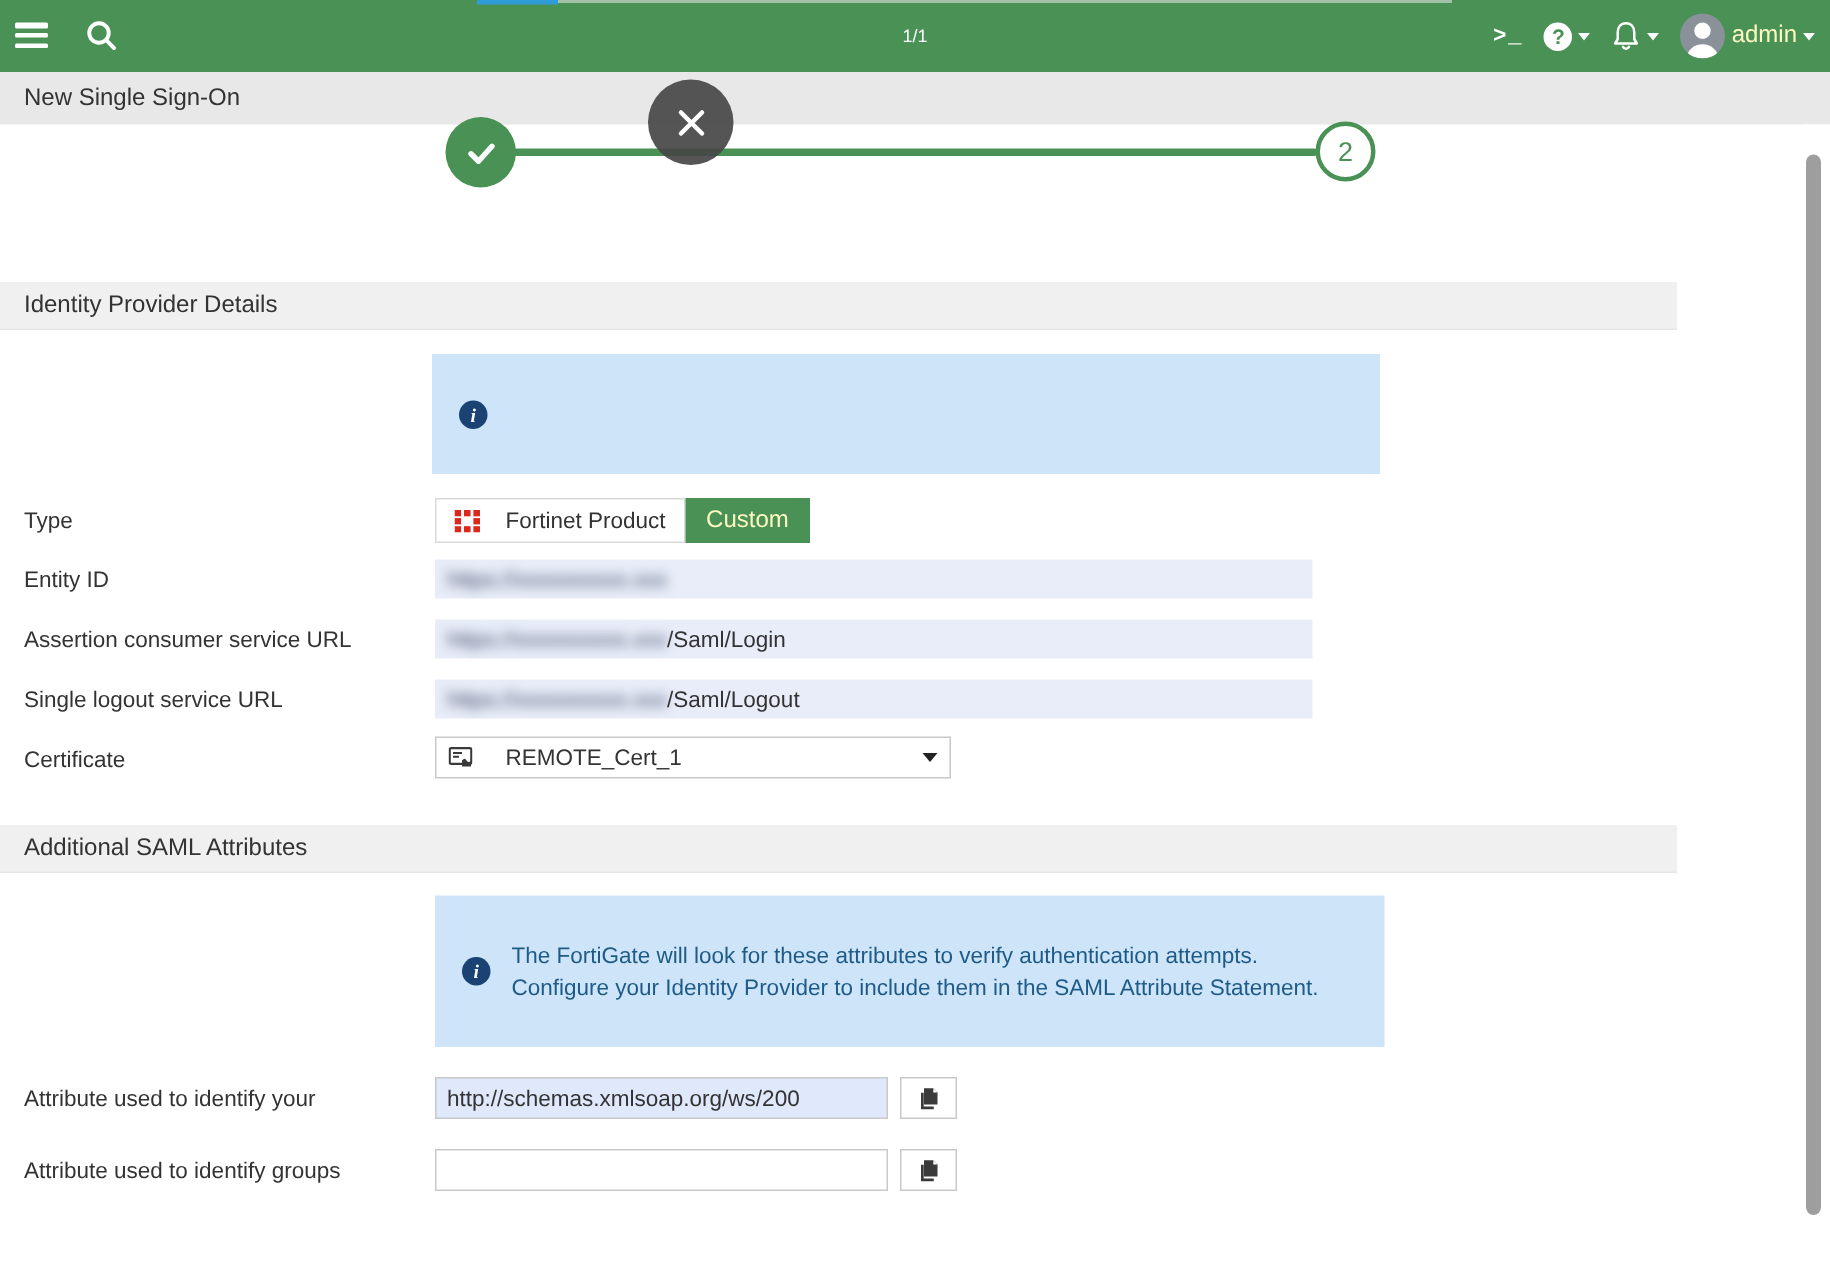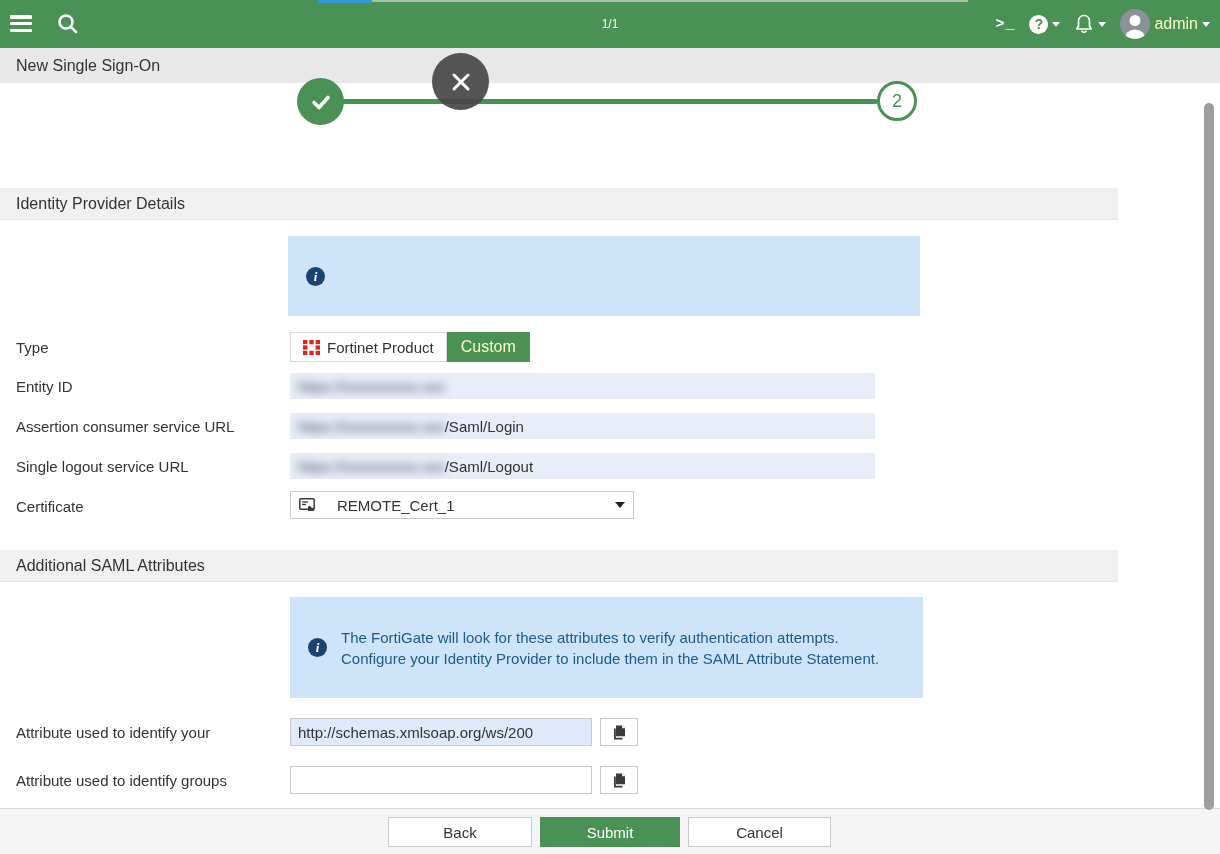--- a/index.html
+++ b/index.html
@@ -38,21 +38,21 @@
   .info-box { position:absolute; background:#cde4f9; color:#1f5b87; font-size:15px; line-height:21px; display:flex; padding:14px 18px; }
   .info-icon { flex:0 0 auto; width:19px; height:19px; border-radius:50%; background:#1a4272; color:#fff; font-size:13px; font-weight:bold; display:flex; align-items:center; justify-content:center; margin-right:14px; font-family:"Liberation Serif", serif; font-style:italic; }
   .info-box .txt { max-width:545px; }
   .ib1 { left:288px; top:236px; width:632px; height:80px; align-items:center; }
   .ib2 { left:290px; top:597px; width:633px; height:101px; align-items:center; }
 
   
   .flabel { position:absolute; left:16px; font-size:15px; color:#333; height:28px; display:flex; align-items:center; }
   .seg { position:absolute; left:290px; top:332px; display:flex; cursor:pointer; }
   .seg-btn { height:30px; display:flex; align-items:center; font-size:15px; padding:0 12px; }
-  .seg-fortinet { background:#fff; border:1px solid #d9d9d9; color:#333; gap:7px; }
+  .seg-fortinet { background:#fff; border:1px solid #d9d9d9; color:#333; gap:17px; }
   .seg-custom { background:#499155; color:#fef9c3; font-size:16px; padding:0 14px; }
   .ro-field { position:absolute; left:290px; width:585px; height:26px; background:#e9edf9; display:flex; align-items:center; font-size:15px; color:#333; padding-left:8px; overflow:hidden; }
   .redacted { filter:blur(4px); color:#3b4b66; white-space:nowrap; }
   .cert-select { position:absolute; left:290px; top:491px; width:344px; height:28px; background:#fff; border:1px solid #c9c9c9; display:flex; align-items:center; padding:0 8px; font-size:15px; color:#333; cursor:pointer; }
   .cert-select .grow { flex:1 1 auto; margin-left:22px; }
   .dd-caret { width:0; height:0; border-left:5px solid transparent; border-right:5px solid transparent; border-top:6px solid #222; }
   .attr-input { position:absolute; left:290px; width:302px; height:28px; border:1px solid #c9c9c9; font-size:15px; color:#333; padding:0 7px; font-family:"Liberation Sans", sans-serif; }
   .attr-users { background:#dfe9fb; }
   .attr-groups { background:#fff; }
   .copy-btn { position:absolute; left:600px; width:38px; height:28px; background:#fff; border:1px solid #c9c9c9; display:flex; align-items:center; justify-content:center; cursor:pointer; }
@@ -205,22 +205,17 @@
   <div class="flabel" style="top:766px;">Attribute used to identify groups</div>
   <input class="attr-input attr-groups" style="top: 766px;" value="">
   <div class="copy-btn" style="top:766px;">
     <svg width="16" height="17" viewBox="0 0 16 17">
         <path d="M5 1.5 h6.2 l2.8 2.8 v8 h-9 Z" fill="#3a3a3a"></path>
         <path d="M3 4.5 v11 h8.5 v-1.8 h-6.7 v-9.2 Z" fill="#3a3a3a"></path>
         <path d="M11.2 1.5 v2.8 h2.8 Z" fill="#fff"></path>
       </svg>
   </div>
 
-  <div class="footer">
-    <div class="fbtn btn-plain" style="left:388px; width:144px;">Back</div>
-    <div class="fbtn btn-green" style="left:540px; width:140px;">Submit</div>
-    <div class="fbtn btn-plain" style="left:688px; width:143px;">Cancel</div>
-  </div>
 
   <div class="scroll-track"></div>
   <div class="scroll-thumb"></div>
 
 </div>
 
 </body></html>

